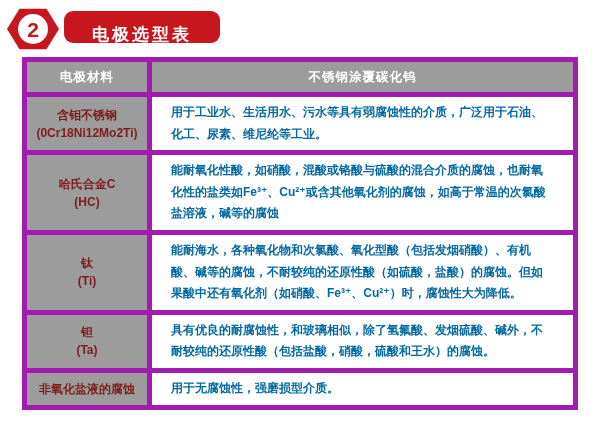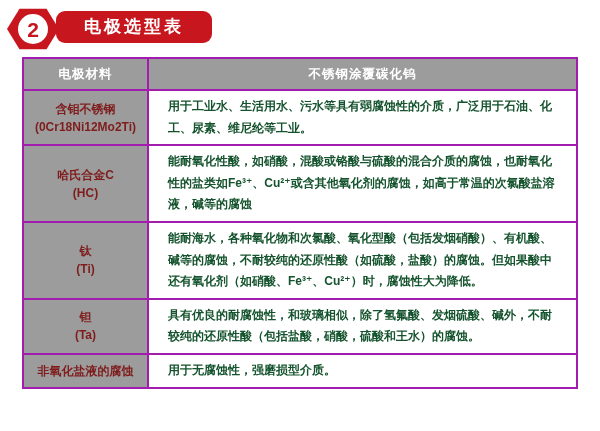--- a/index.html
+++ b/index.html
@@ -15,45 +15,45 @@
     background:#c8161e;
     clip-path:polygon(24% 4%,76% 4%,100% 50%,76% 96%,24% 96%,0% 50%);
     display:flex;align-items:center;justify-content:center;
   }
   .hex-circle{
     width:30px;height:30px;border-radius:50%;background:#ffffff;
     display:flex;align-items:center;justify-content:center;
   }
   .hex-num{color:#c8161e;font-weight:bold;font-size:21px;line-height:1;}
   .ribbon{
-    position:absolute;left:56px;top:11px;width:156px;height:32px;
+    position:absolute;left:64px;top:11px;width:156px;height:32px;
     background:#c8161e;border-radius:9px;
-    display:flex;align-items:center;justify-content:center;font-family:Liberation Mono, monospace;
+    display:flex;align-items:flex-end;justify-content:center;
   }
   .ribbon-title{
     color:#ffffff;font-size:17px;font-weight:bold;letter-spacing:3px;line-height:1;
   }
   
   .tbl-wrap{position:absolute;left:22px;top:57px;width:556px;}
   table{
     width:556px;border-collapse:collapse;table-layout:fixed;
     border:2px solid #3f3f3f;
   }
-  th,td{border:2px solid #a21caf;}
+  th,td{border:5px solid #a21caf;}
   col.c1{width:125px;}
   th{
     background:#9c9c9c;color:#ffffff;font-size:12.5px;font-weight:bold;
     height:28px;text-align:center;letter-spacing:1px;
   }
   td.mat{
     background:#9c9c9c;color:#7f1d1d;font-size:12px;font-weight:bold;
     text-align:center;vertical-align:middle;padding:3px 2px;line-height:1.5;
   }
   td.desc{
-    background:#ffffff;color:#14532d;font-size:12px;font-weight:600;
+    background:#ffffff;color:#0369a1;font-size:12px;font-weight:600;
     vertical-align:middle;padding:5px 19px;line-height:1.8;
     text-align:left;word-break:break-all;
   }
 </style>
 </head>
 <body>
 
 <div class="hdr">
   <div class="hexagon">
     <div class="hex-circle">

